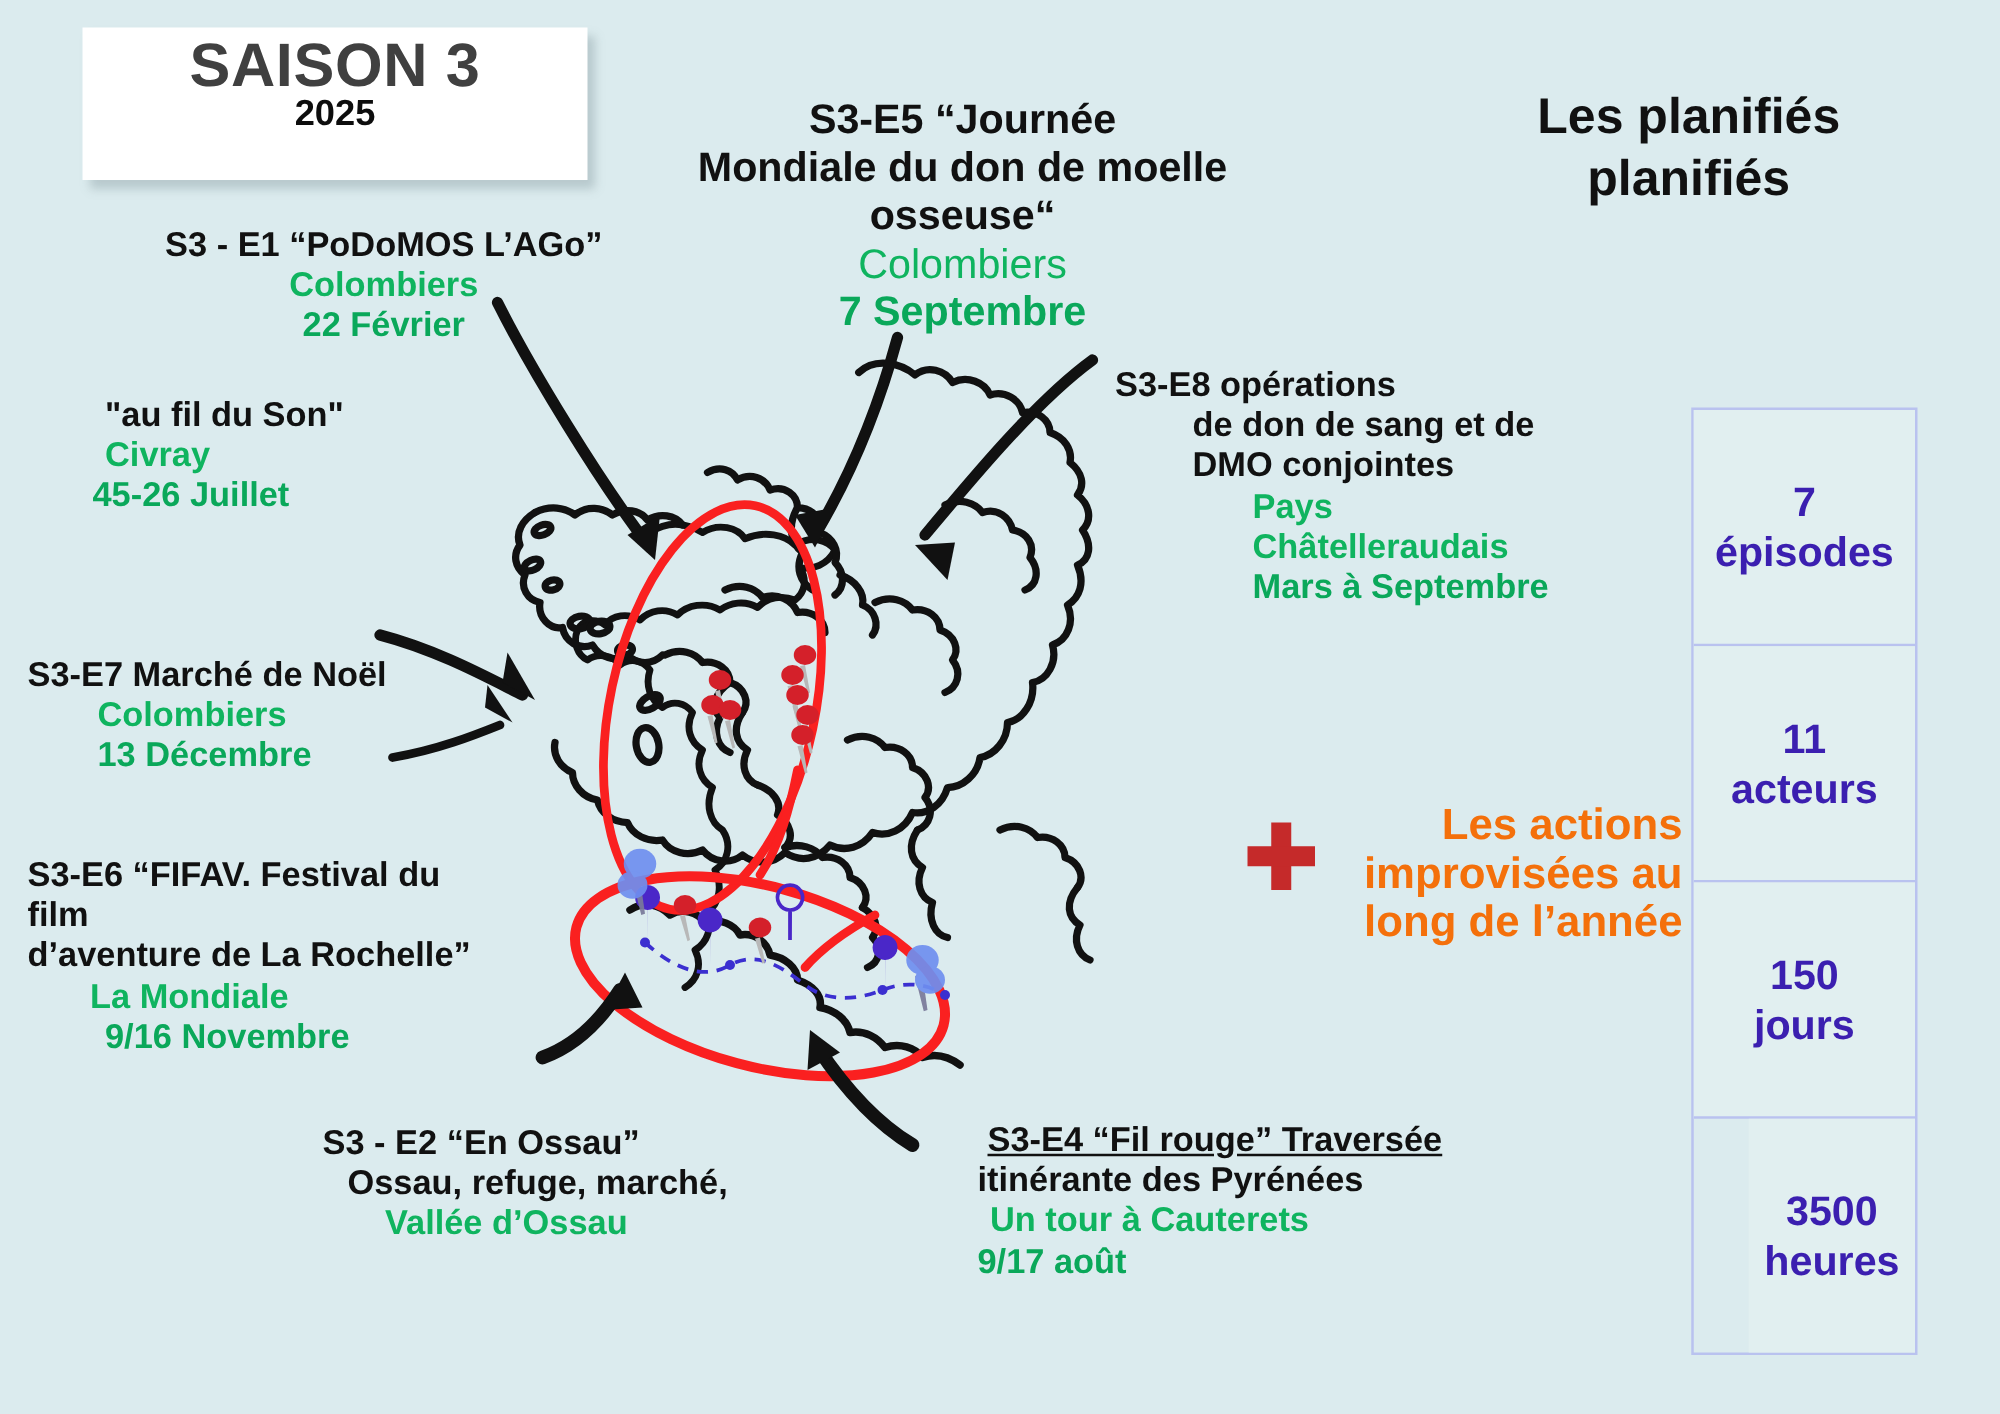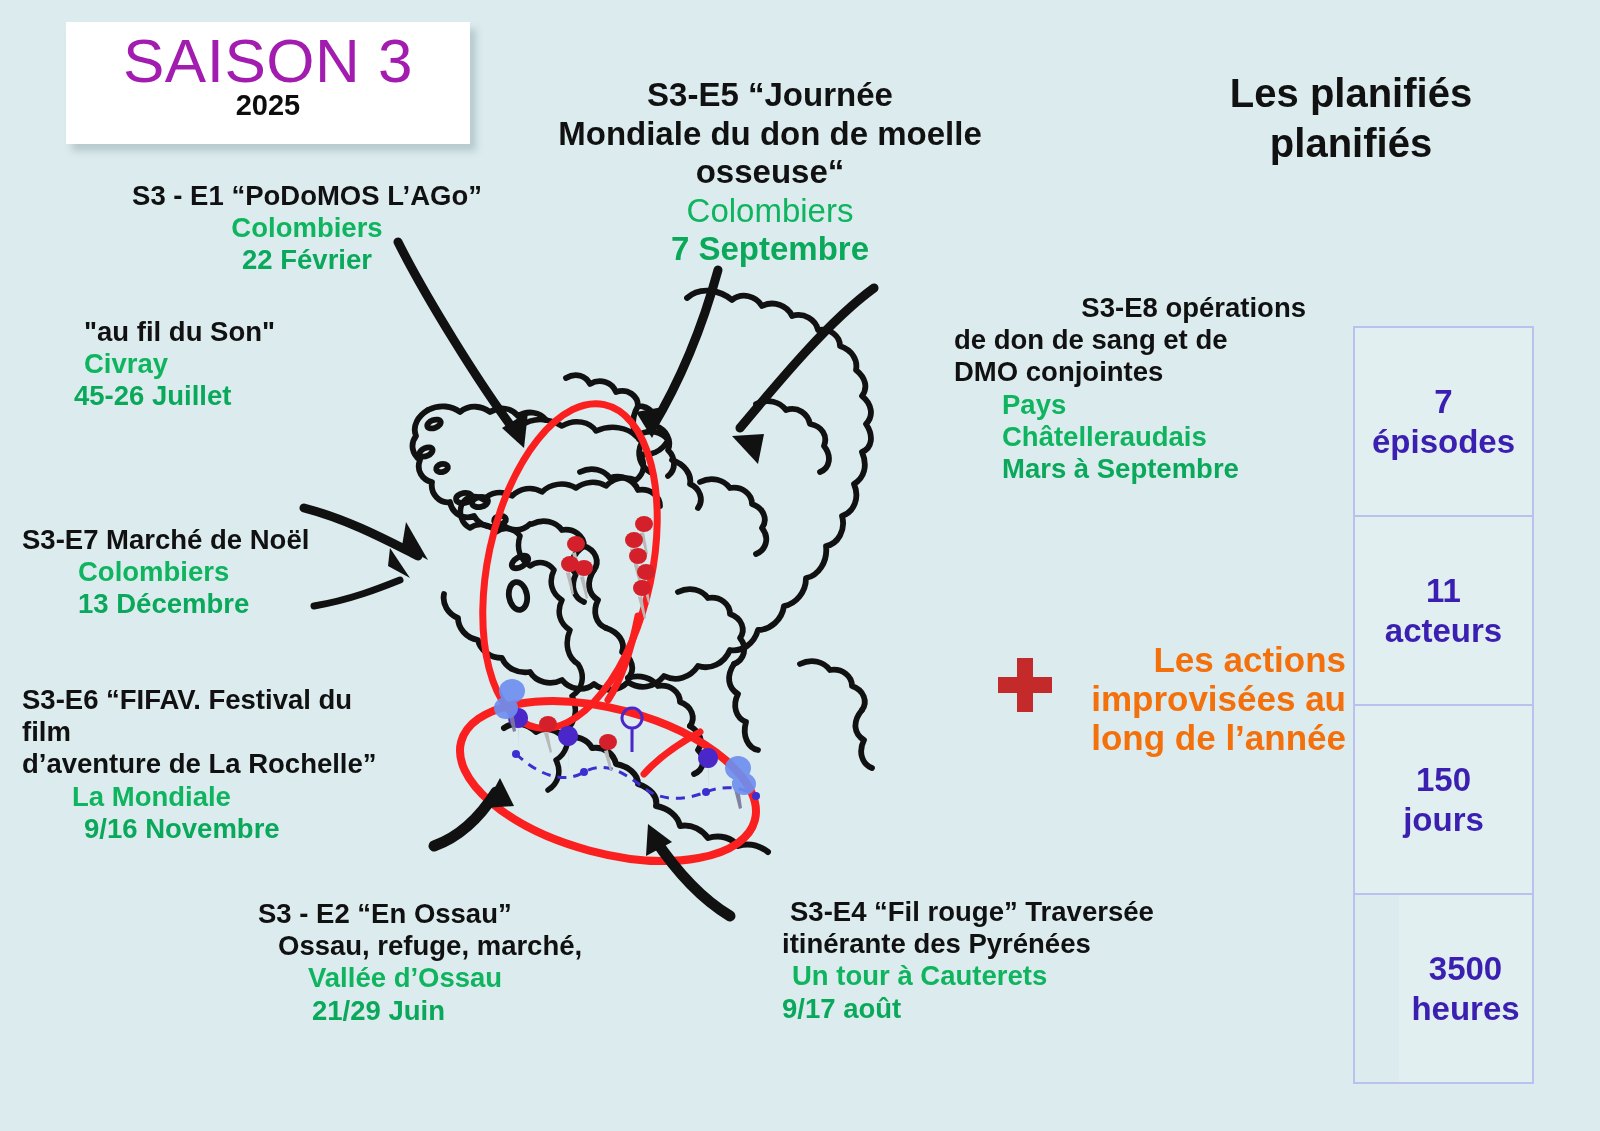--- a/index.html
+++ b/index.html
@@ -14,21 +14,21 @@
 
   
   #saison-banner{
     left:66px;top:22px;width:404px;height:122px;
     background:#ffffff;
     box-shadow:6px 7px 7px rgba(120,140,145,.35);
     display:flex;flex-direction:column;align-items:center;justify-content:flex-start;
     padding-top:6px;box-sizing:border-box;
   }
   #saison-title{
-    color:#a21caf;font-size:62px;font-weight:normal;letter-spacing:.5px;line-height:1.05;
+    color:#404040;font-size:49px;font-weight:bold;letter-spacing:.5px;line-height:1.05;
   }
   #saison-year{color:#0d0d0d;font-size:29px;font-weight:bold;line-height:1;margin-top:-2px;text-align:center;}
 
   
   .block{line-height:1.17;}
   .ttl{color:#111111;font-weight:bold;}
   .loc{color:#0fb45f;font-weight:bold;}
   .loc-light{color:#0fb45f;font-weight:normal;}
   .date{color:#0aa85a;font-weight:bold;}
 
@@ -50,29 +50,29 @@
   #ep6 .l5{padding-left:62px;}
 
   #ep2{left:250px;top:898px;width:420px;font-size:27.5px;}
   #ep2 .l1{padding-left:8px;}
   #ep2 .l2{padding-left:28px;}
   #ep2 .l3{padding-left:58px;}
   #ep2 .l4{padding-left:62px;}
 
   #ep5{left:556px;top:76px;width:428px;font-size:33px;text-align:center;}
   #ep8{left:866px;top:292px;width:440px;font-size:27.5px;}
-  #ep8 .l1{text-align:right;}
+  #ep8 .l1{text-align:left;margin-left:26px;}
   #ep8 .l2{padding-left:88px;}
   #ep8 .l3{padding-left:88px;}
   #ep8 .l4{padding-left:136px;}
   #ep8 .l5{padding-left:136px;}
   #ep8 .l6{padding-left:136px;}
 
   #ep4{left:782px;top:896px;width:440px;font-size:27.5px;}
-  #ep4 .l1{padding-left:8px;}
+  #ep4 .l1{padding-left:8px;text-decoration:underline;}
   #ep4 .l3{padding-left:10px;}
 
   
   #heading-right{
     left:1178px;top:68px;width:346px;font-size:40px;font-weight:bold;color:#111;
     text-align:center;line-height:1.25;
   }
 
   
   #plus-block{left:996px;top:640px;width:350px;}
@@ -137,21 +137,20 @@
   <div class="ttl l2">film</div>
   <div class="ttl l3">d’aventure de La Rochelle”</div>
   <div class="loc l4">La Mondiale</div>
   <div class="date l5">9/16 Novembre</div>
 </div>
 
 <div class="abs block" id="ep2">
   <div class="ttl l1">S3 - E2  “En Ossau”</div>
   <div class="ttl l2">Ossau, refuge, marché,</div>
   <div class="loc l3">Vallée d’Ossau</div>
-  <div class="date l4">21/29 Juin</div>
 </div>
 
 <div class="abs block" id="ep5">
   <div class="ttl">S3-E5  “Journée</div>
   <div class="ttl">Mondiale du don de moelle</div>
   <div class="ttl">osseuse“</div>
   <div class="loc-light">Colombiers</div>
   <div class="date">7 Septembre</div>
 </div>
 

